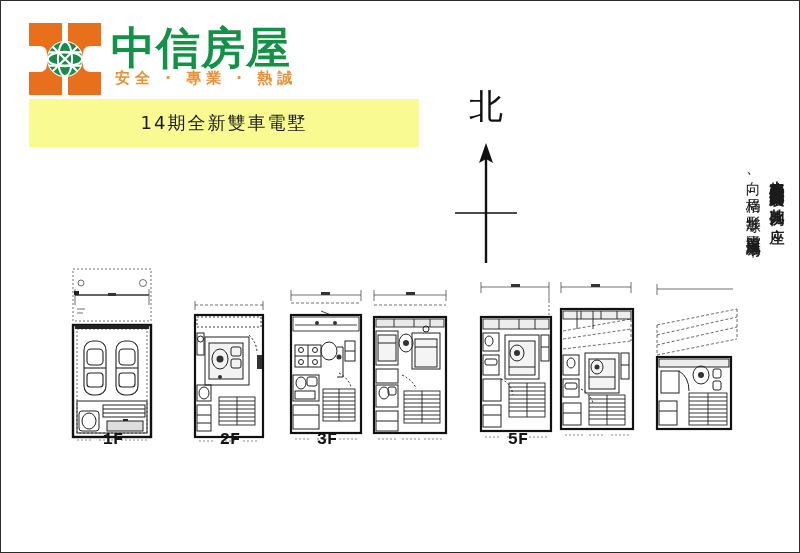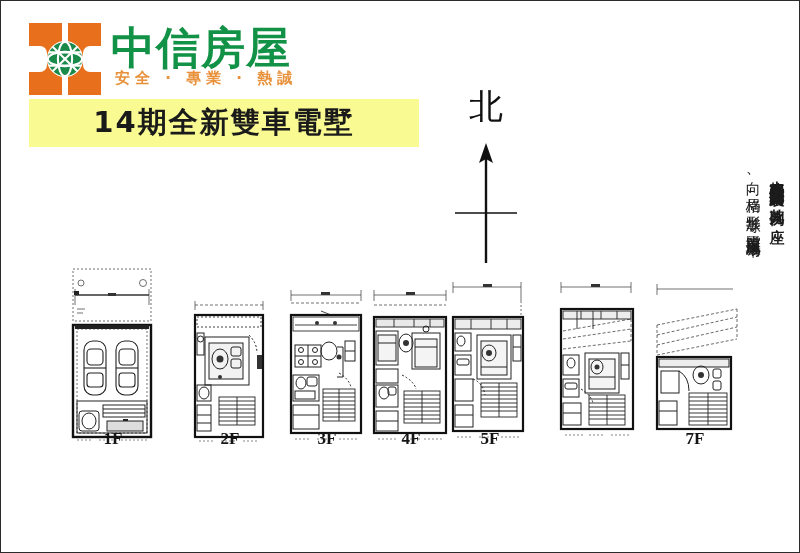--- a/index.html
+++ b/index.html
@@ -95,22 +95,22 @@
     width: 390px;
     height: 48px;
     background: #FAFA92;
   }
   #title-text {
     position: absolute;
     left: 0; right: 0; top: 0; bottom: 0;
     display: flex;
     align-items: center;
     justify-content: center;
-    font-size: 29px;
-    font-weight: bold;
+    font-size: 18px;
+    font-weight: normal;
     color: #1a1a1a;
     letter-spacing: 2px;
     font-family: "DejaVu Sans", "Liberation Sans", sans-serif;
     white-space: nowrap;
     border-radius: 15px;
   }
 
   
   #compass {
     position: absolute;
@@ -168,21 +168,21 @@
   }
   .plan-label {
     position: absolute;
     bottom: -2px;
     left: 0;
     width: 100%;
     text-align: center;
     font-size: 17px;
     font-weight: bold;
     color: #141414;
-    font-family: Liberation Serif, serif;
+    font-family: Liberation Mono, monospace;
   }
   .plan-svg { display: block; }
 </style>
 </head>
 <body>
 
 <div id="page">
 
   <div id="brand">
 
@@ -450,24 +450,23 @@
             </g>
             <path d="M36 90 Q48 96 50 104" stroke-dasharray="2,2"></path>
           </g>
           <g stroke="#555" stroke-width="0.7" stroke-dasharray="2,2">
             <line x1="12" y1="154" x2="30" y2="154"></line>
             <line x1="36" y1="154" x2="54" y2="154"></line>
             <line x1="58" y1="154" x2="76" y2="154"></line>
           </g>
         </g>
       </svg>
-      <div class="plan-label">4F</div>
-    </div>
-
-    <div class="plan" style="left:384px; width:86px;">
+    </div>
+
+    <div class="plan" style="left:412px; width:86px;">
       <svg class="plan-svg" width="86" height="168" viewBox="0 0 86 168" xmlns="http://www.w3.org/2000/svg">
         <g stroke="#333" fill="none" stroke-width="0.7">
           <line x1="6" y1="8" x2="74" y2="8"></line>
           <line x1="6" y1="3" x2="6" y2="14"></line>
           <line x1="74" y1="3" x2="74" y2="22"></line>
           <rect x="36" y="5" width="9" height="3" fill="#333" stroke="none"></rect>
           <line x1="74" y1="22" x2="74" y2="36" stroke-dasharray="2,2"></line>
         </g>
         <g stroke="#111" fill="none">
           <rect x="6" y="38" width="70" height="114" stroke-width="2.2"></rect>
@@ -615,17 +614,16 @@
               <line x1="40" y1="126" x2="78" y2="126"></line>
               <line x1="40" y1="130" x2="78" y2="130"></line>
               <line x1="40" y1="134" x2="78" y2="134"></line>
               <line x1="40" y1="138" x2="78" y2="138"></line>
               <line x1="40" y1="142" x2="78" y2="142"></line>
               <line x1="59" y1="114" x2="59" y2="146"></line>
             </g>
           </g>
         </g>
       </svg>
-      <div class="plan-label">7F</div>
     </div>
 
   </div>
 </div>
 
 </body></html>

